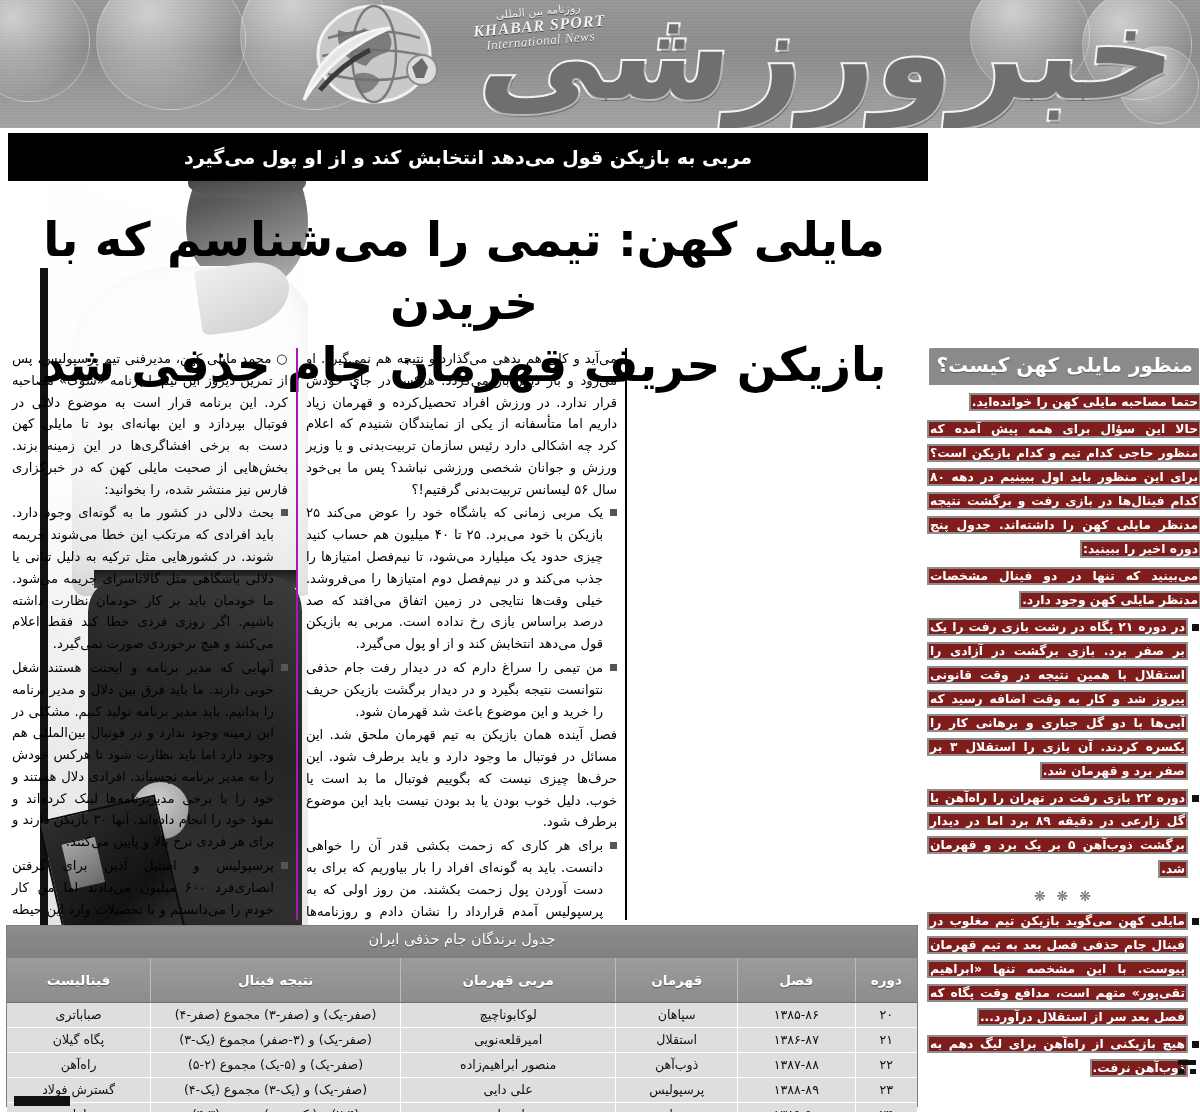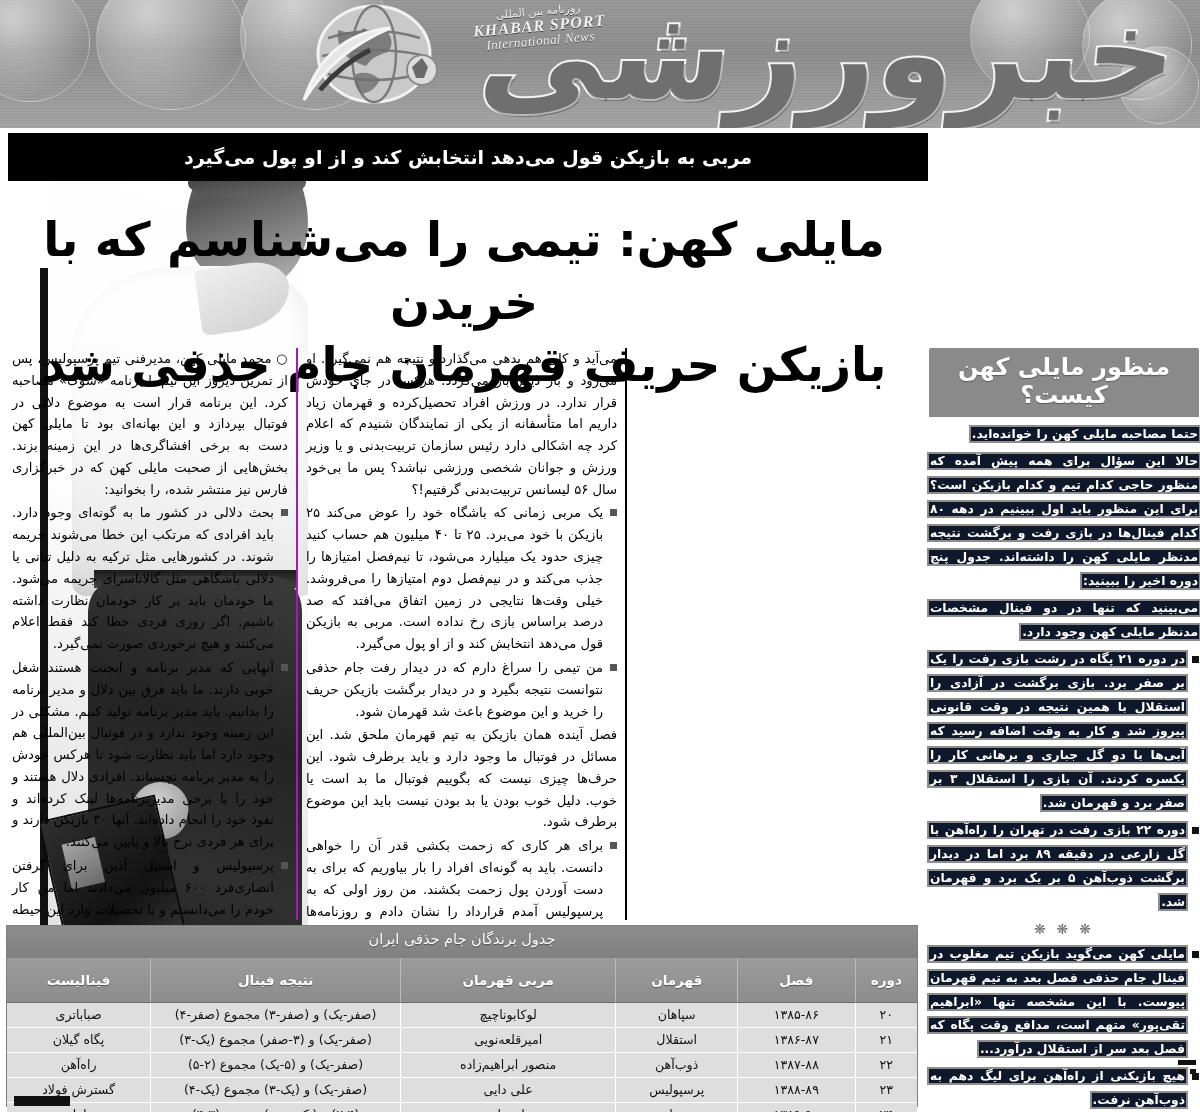--- a/index.html
+++ b/index.html
@@ -221,41 +221,41 @@
   }
 
   
   #sidebar {
     position: absolute; right: 1px; top: 348px;
     width: 276px; height: 560px;
     padding-left: 6px;
     direction: rtl;
   }
   #sidebar-title {
-    font-size: 24px; font-weight: bold; color: #fff;
+    font-size: 20px; font-weight: bold; color: #fff;
     background: #8a8a8a;
-    text-align: center;
+    text-align: right;
     padding: 6px 6px 8px 6px;
     line-height: 1.15;
     text-shadow: 0 1px 1px rgba(0,0,0,.35);
     border-radius: 2px 2px 0 0;
     font-family: "DejaVu Sans", sans-serif;
   }
   #sidebar-body { margin-top: 6px; }
   .sb-para {
     font-size: 12.3px;
     line-height: 1.95;
     color: #ffffff;
     text-align: justify;
     font-weight: bold;
     margin: 0 0 3px 0;
     font-family: "DejaVu Sans", sans-serif;
   }
   .sb-para span.hl {
-    background: #0f172a;
+    background: #7f1d1d;
     box-shadow: 0 0 0 2px #8d8d8d;
     padding: 0 1px;
     box-decoration-break: clone;
     -webkit-box-decoration-break: clone;
   }
   .sb-bullet { position: relative; padding-right: 13px; }
   .sb-bullet::before {
     content: "";
     position: absolute; right: 0; top: 8px;
     width: 7px; height: 7px; background: #111;

